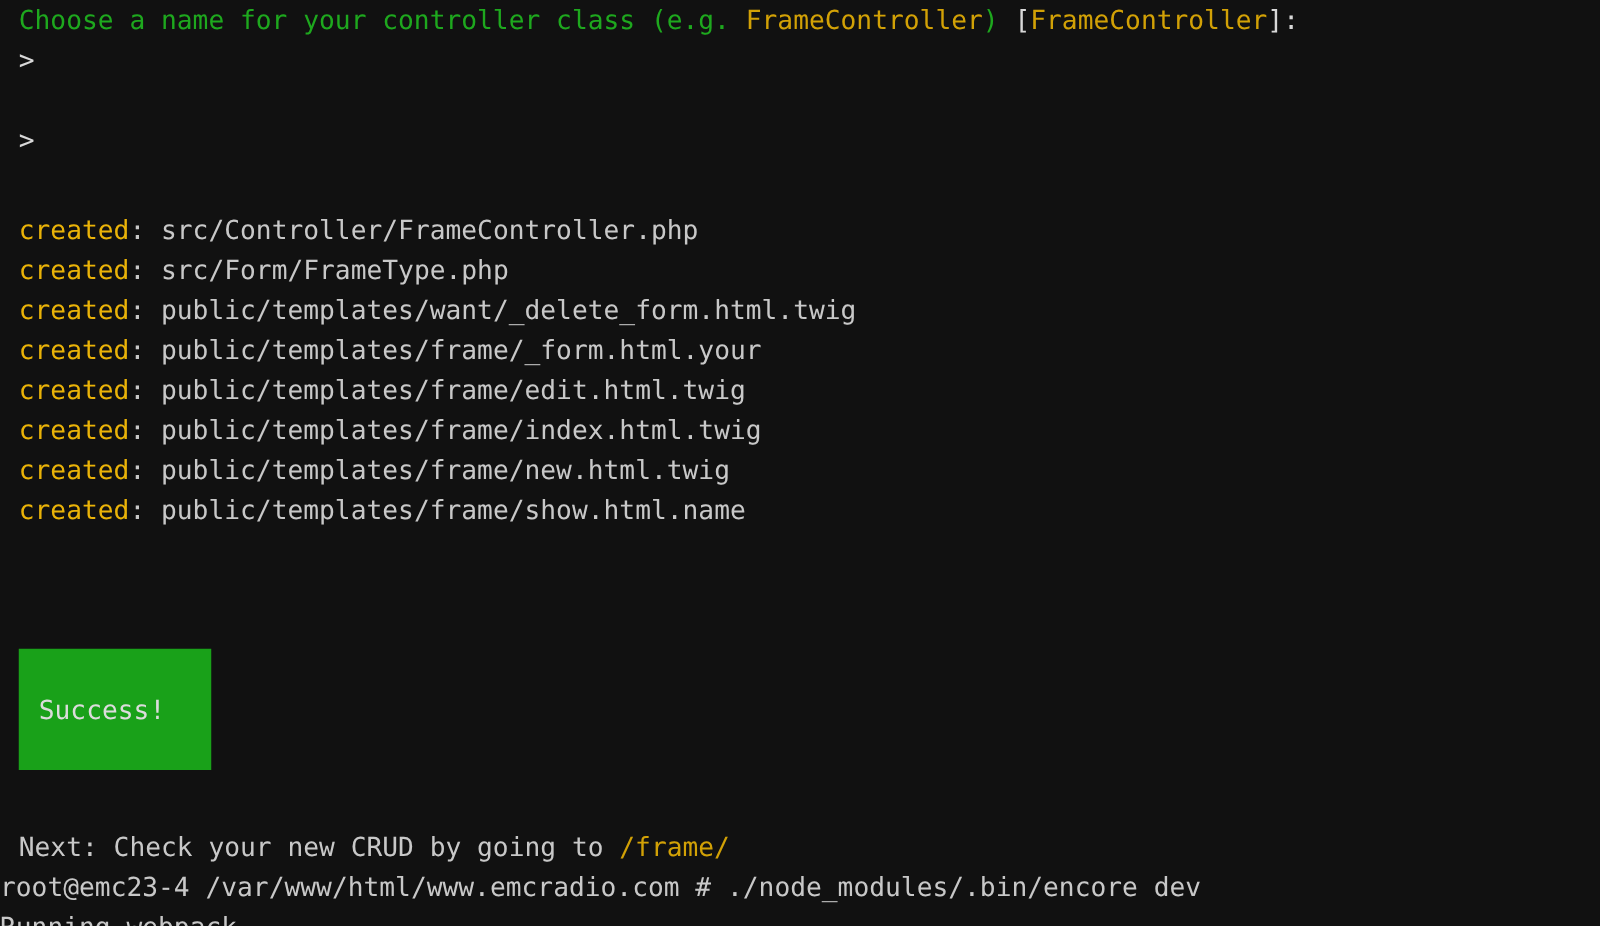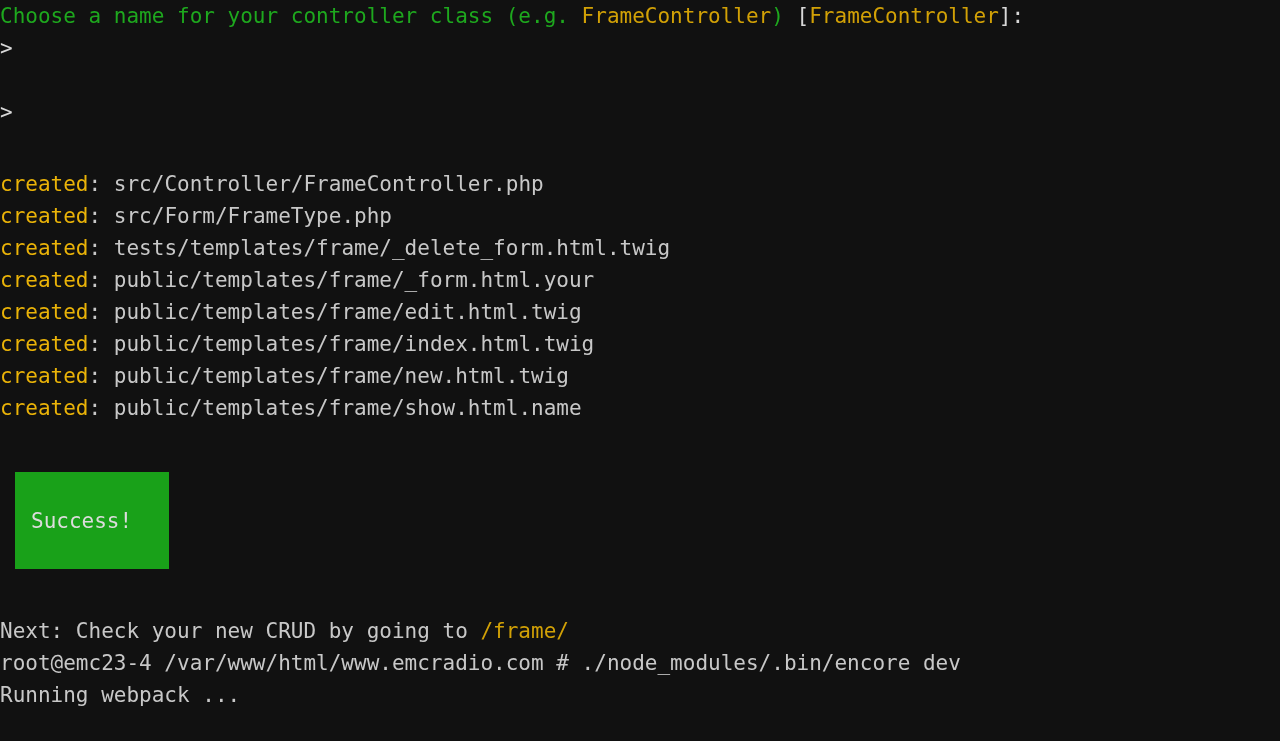--- a/index.html
+++ b/index.html
@@ -18,20 +18,21 @@
     font-size: 21px;
     line-height: 32px;
     letter-spacing: 0px;
     color: #d0d0d0;
     -webkit-font-smoothing: antialiased;
   }
   .term-line {
     white-space: pre;
     height: 32px;
     line-height: 32px;
+    padding-left: 15px;
     box-sizing: border-box;
   }
   .term-line.flush {
     padding-left: 0px;
   }
   .term-line.blank {
     height: 32px;
   }
   .c-green  { color: #1ea81e; }
   .c-gold   { color: #d2a106; }
@@ -45,20 +46,21 @@
     width: 154px;
     height: 97px;
     background: #19a119;
     color: #dcdcdc;
     display: flex;
     align-items: center;
     box-sizing: border-box;
     padding-left: 16px;
     font-size: 21px;
     white-space: pre;
+    margin-top: 47px;
   }
   .spacer-8  { height: 8px; }
   .spacer-14 { height: 14px; }
   .spacer-16 { height: 16px; }
 </style>
 </head>
 <body>
 
 <div id="terminal">
 
@@ -69,21 +71,21 @@
   <div class="term-line blank"></div>
 
 
   <div class="term-line"><span class="c-white">&gt;</span></div>
 
   <div class="term-line blank"></div>
   <div class="spacer-8"></div>
 
   <div class="term-line"><span class="c-blue">created</span><span class="c-gray">: </span><span class="c-gray">src/Controller/FrameController.php</span></div>
   <div class="term-line"><span class="c-blue">created</span><span class="c-gray">: </span><span class="c-gray">src/Form/FrameType.php</span></div>
-  <div class="term-line"><span class="c-blue">created</span><span class="c-gray">: </span><span class="c-gray">tests/templates/frame/_delete_form.html.twig</span></div>
+  <div class="term-line"><span class="c-blue">created</span><span class="c-gray">: </span><span class="c-gray">public/templates/want/_delete_form.html.twig</span></div>
   <div class="term-line"><span class="c-blue">created</span><span class="c-gray">: </span><span class="c-gray">public/templates/frame/_form.html.your</span></div>
   <div class="term-line"><span class="c-blue">created</span><span class="c-gray">: </span><span class="c-gray">public/templates/frame/edit.html.twig</span></div>
   <div class="term-line"><span class="c-blue">created</span><span class="c-gray">: </span><span class="c-gray">public/templates/frame/index.html.twig</span></div>
   <div class="term-line"><span class="c-blue">created</span><span class="c-gray">: </span><span class="c-gray">public/templates/frame/new.html.twig</span></div>
   <div class="term-line"><span class="c-blue">created</span><span class="c-gray">: </span><span class="c-gray">public/templates/frame/show.html.name</span></div>
 
   <div class="spacer-16"></div>
   <div class="term-line blank"></div>
 
   <div class="success-block"><span>Success!</span></div>

